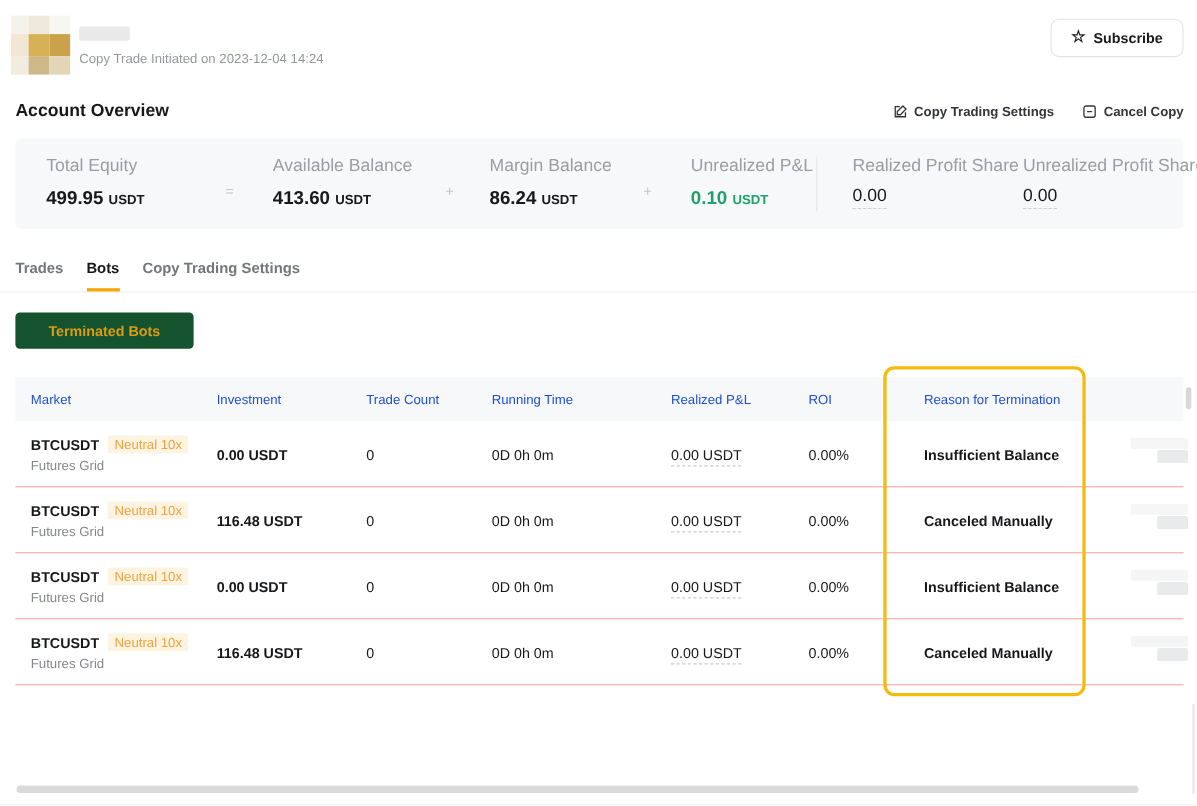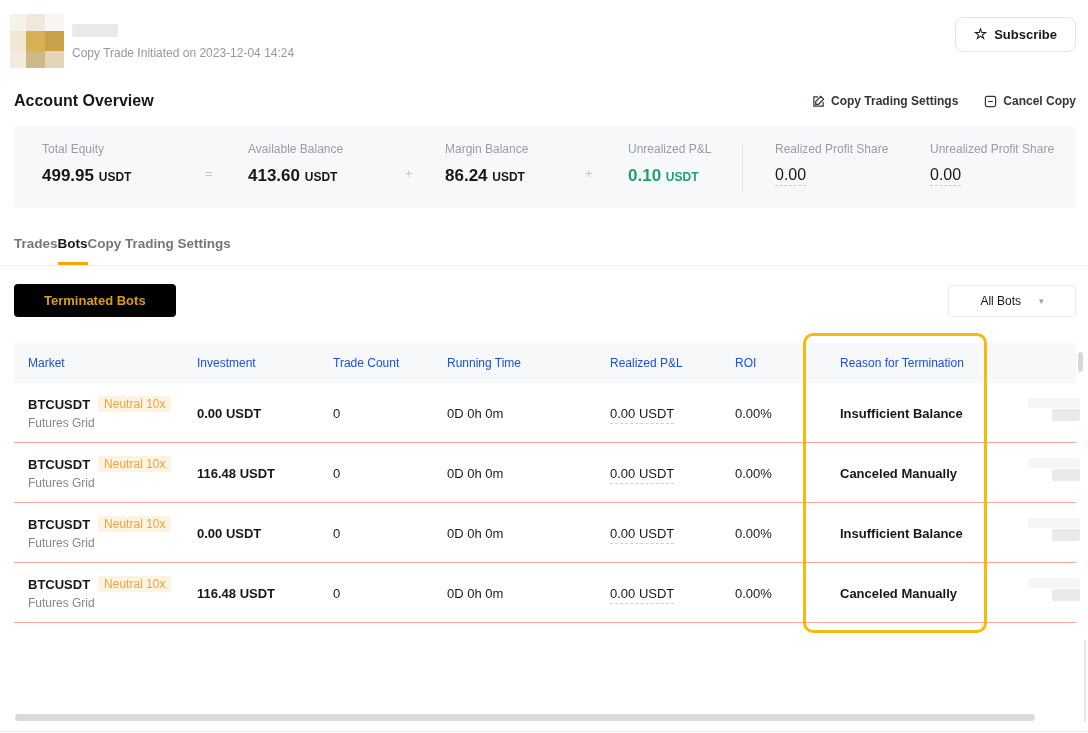--- a/index.html
+++ b/index.html
@@ -23,43 +23,43 @@
   
   .section-row { display:flex; justify-content:space-between; align-items:center; padding:0 12px 0 14px; margin-top:24px; }
   .section-title { font-size:16px; font-weight:bold; color:#17181a; }
   .section-actions { display:flex; gap:26px; }
   .action-link { display:flex; align-items:center; gap:6px; font-size:12px; font-weight:600; color:#33353a; cursor:pointer; }
   .action-link svg { display:block; }
 
   
   .stats-panel { position:relative; margin:16px 12px 0 14px; height:82px; background:#f7f8fa; border-radius:4px; }
   .stat { position:absolute; top:16px; }
-  .stat .lbl { font-size:12px; color:#9a9da3; margin-bottom:10px; white-space:nowrap; }
+  .stat .lbl { font-size:16px; color:#9a9da3; margin-bottom:10px; white-space:nowrap; }
   .stat .val { font-size:17px; font-weight:bold; color:#17181a; white-space:nowrap; }
   .stat .val .unit { font-size:12px; }
   .stat.pos-0{left:28px}.stat.pos-1{left:234px}.stat.pos-2{left:431px}
   .stat.pos-3{left:614px}.stat.pos-4{left:761px}.stat.pos-5{left:916px}
   .stat.green .val { color:#20a06d; }
   .stat.plain .val { font-size:16px; font-weight:400; }
   .stat.dashed .val span.num { border-bottom:1px dashed #cdced1; padding-bottom:2px; }
   .op { position:absolute; top:40px; font-size:13px; color:#c3c6cb; }
   .op.op-0{left:191px}.op.op-1{left:391px}.op.op-2{left:571px}
   .v-divider { position:absolute; left:728px; top:16px; width:1px; height:50px; background:#e4e6e9; }
 
   
-  .tabs { display:flex; padding:0 14px; margin-top:28px; border-bottom:1px solid #f0f0f1; }
+  .tabs { display:flex; gap:21px; padding:0 14px; margin-top:28px; border-bottom:1px solid #f0f0f1; }
   .tab { font-size:13.5px; font-weight:600; color:#73767c; padding-bottom:11px; cursor:pointer; border-bottom:3px solid transparent; }
   .tab.active { color:#17181a; font-weight:bold; border-bottom-color:#f7a600; }
 
   
   .subtab-row { display:flex; justify-content:space-between; align-items:center; margin:18px 12px 0 14px; }
   .subtab-group { display:flex; gap:22px; }
   .subtab { font-size:13px; font-weight:600; border-radius:4px; padding:9px 30px; cursor:pointer; }
   .subtab.inactive { background:#f6f6f8; color:#46484d; }
-  .subtab.active { background:#000000; color:#dd9d13; }
+  .subtab.active { background:#14532d; color:#dd9d13; }
   .select { display:flex; align-items:center; justify-content:center; gap:18px; width:128px; height:32px; border:1px solid #ececee; border-radius:4px; background:#fff; font-size:12px; color:#17181a; cursor:pointer; }
   .select .chev { font-size:9px; color:#9a9da3; }
 
   
   .table { margin:26px 12px 0 14px; position:relative; }
   .tgrid { display:grid; grid-template-columns:169px 136px 114px 163px 125px 105px 160px 1fr; align-items:center; padding-left:14px; }
   .thead { height:40px; background:#f7f8fa; }
   .thead .th { font-size:12px; color:#1d4ed8; white-space:nowrap; }
   .trow { height:60px; border-bottom:1px solid #fca5a5; font-size:13px; }
   .market-cell .sym-line { display:flex; align-items:center; gap:8px; }
@@ -165,24 +165,20 @@
 <div class="tabs">
   <div class="tab">Trades</div>
   <div class="tab active">Bots</div>
   <div class="tab">Copy Trading Settings</div>
 </div>
 
 <div class="subtab-row">
   <div class="subtab-group">
     <div class="subtab active">Terminated Bots</div>
   </div>
-  <div class="select">
-    <span>All Bots</span>
-    <span class="chev">▾</span>
-  </div>
 </div>
 
 <div class="table">
   <div class="tgrid thead">
     <div class="th">Market</div>
     <div class="th">Investment</div>
     <div class="th">Trade Count</div>
     <div class="th">Running Time</div>
     <div class="th">Realized P&amp;L</div>
     <div class="th">ROI</div>

